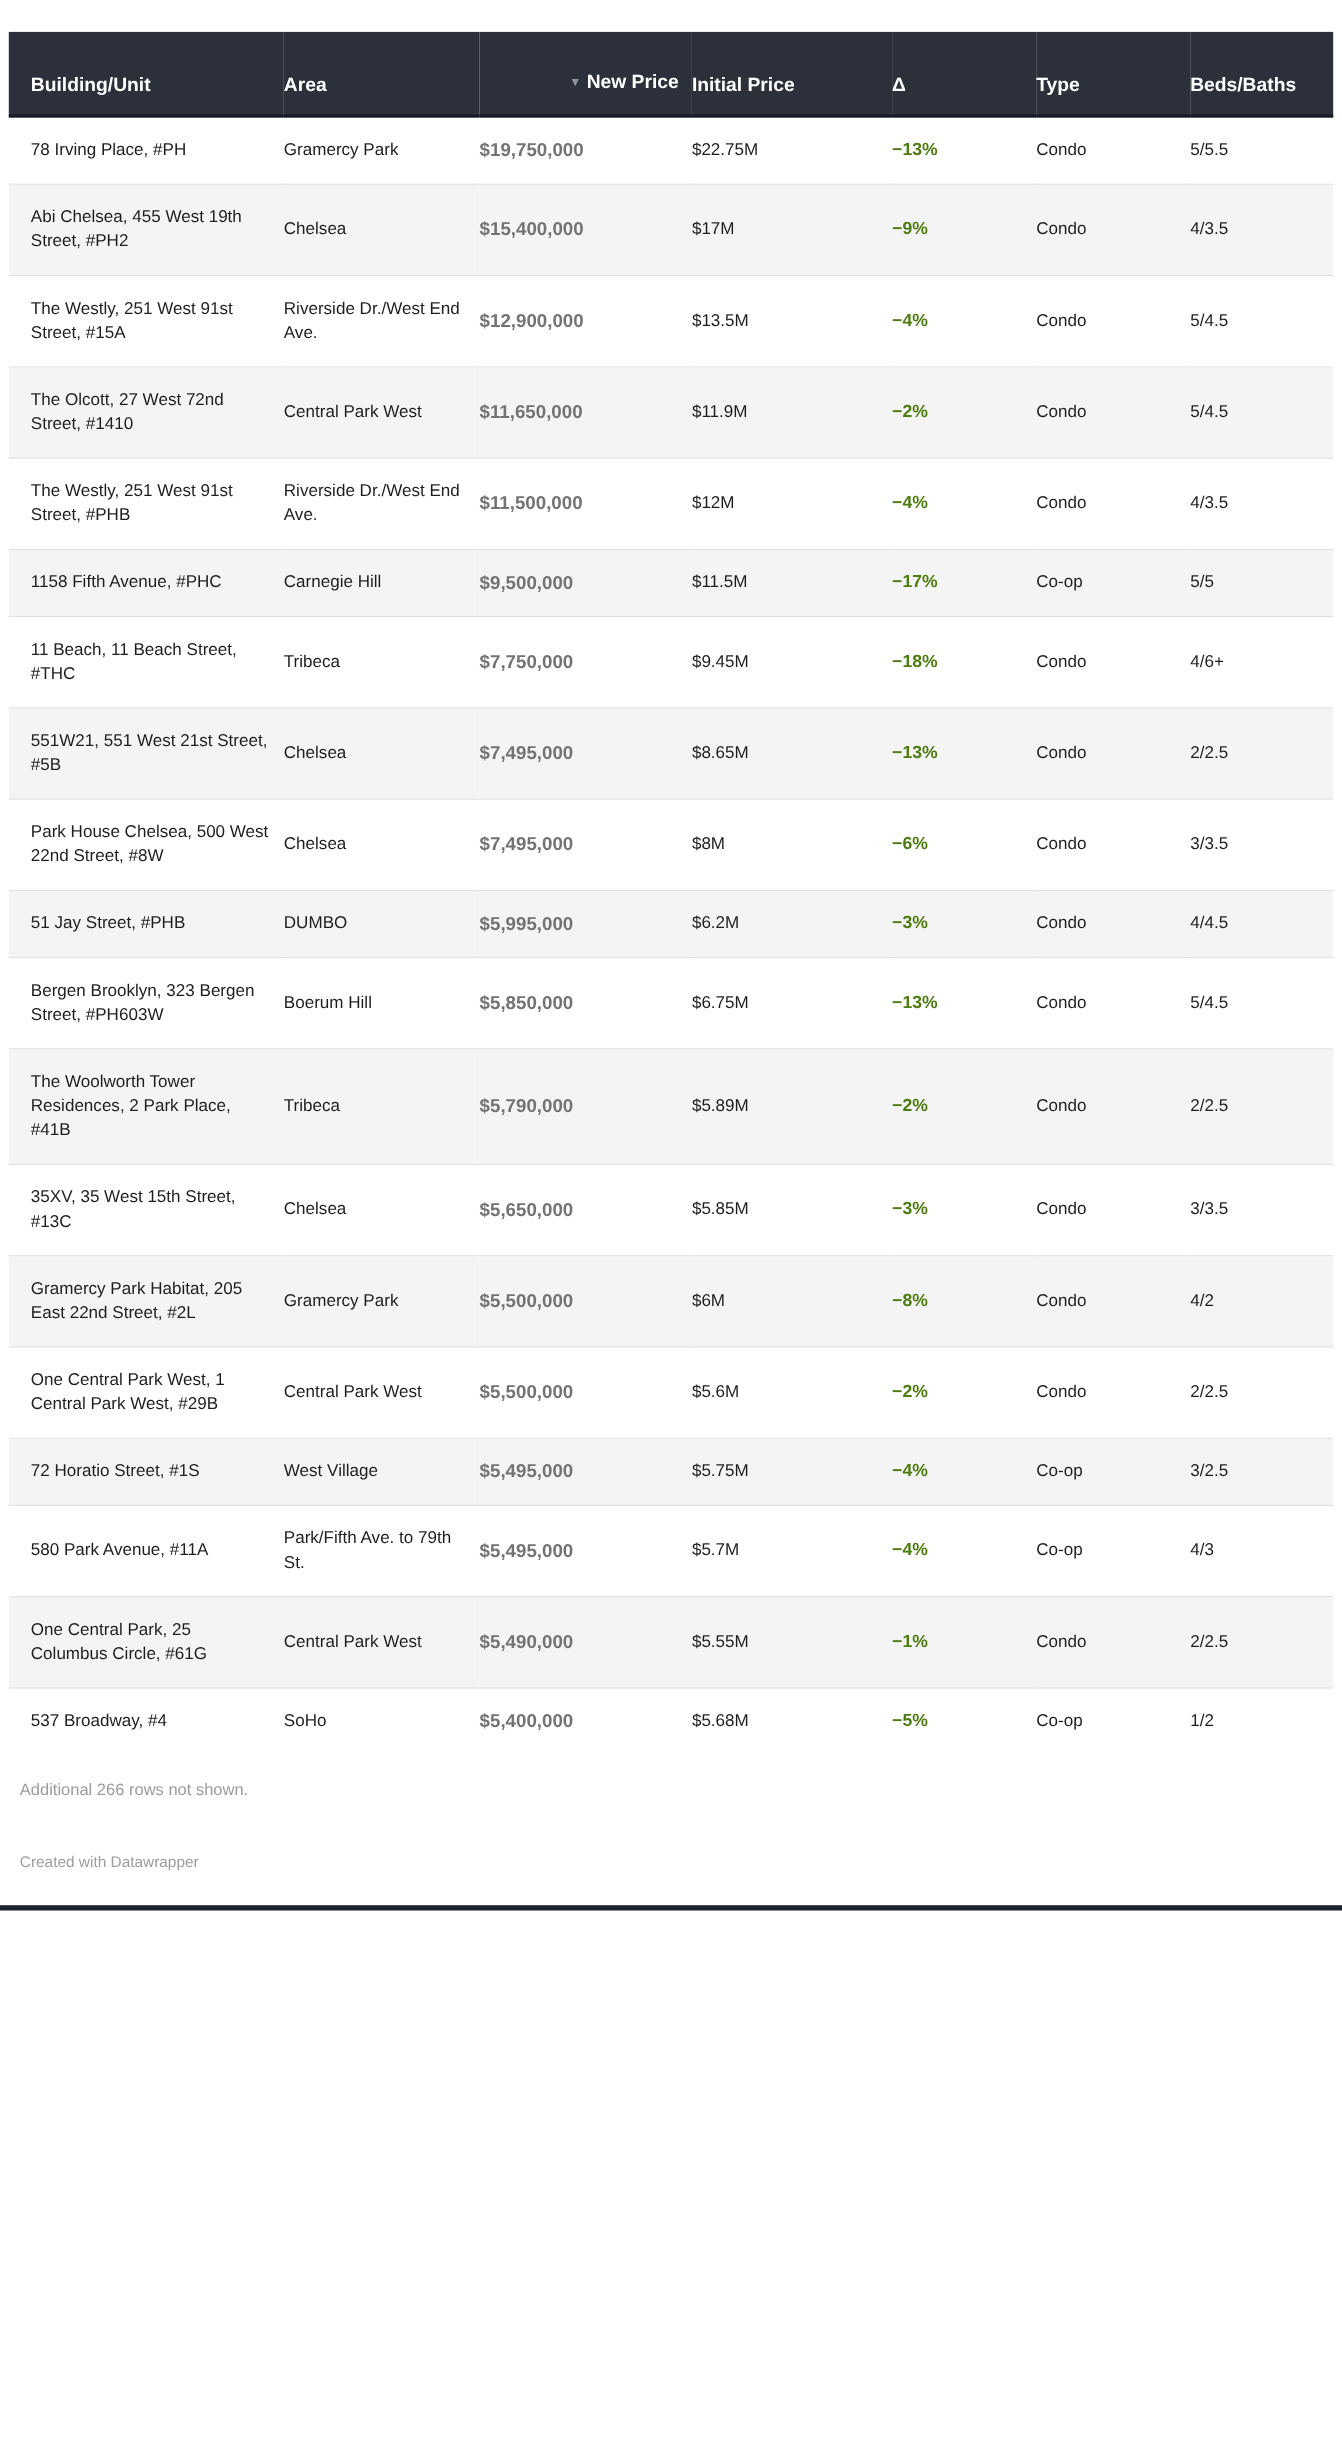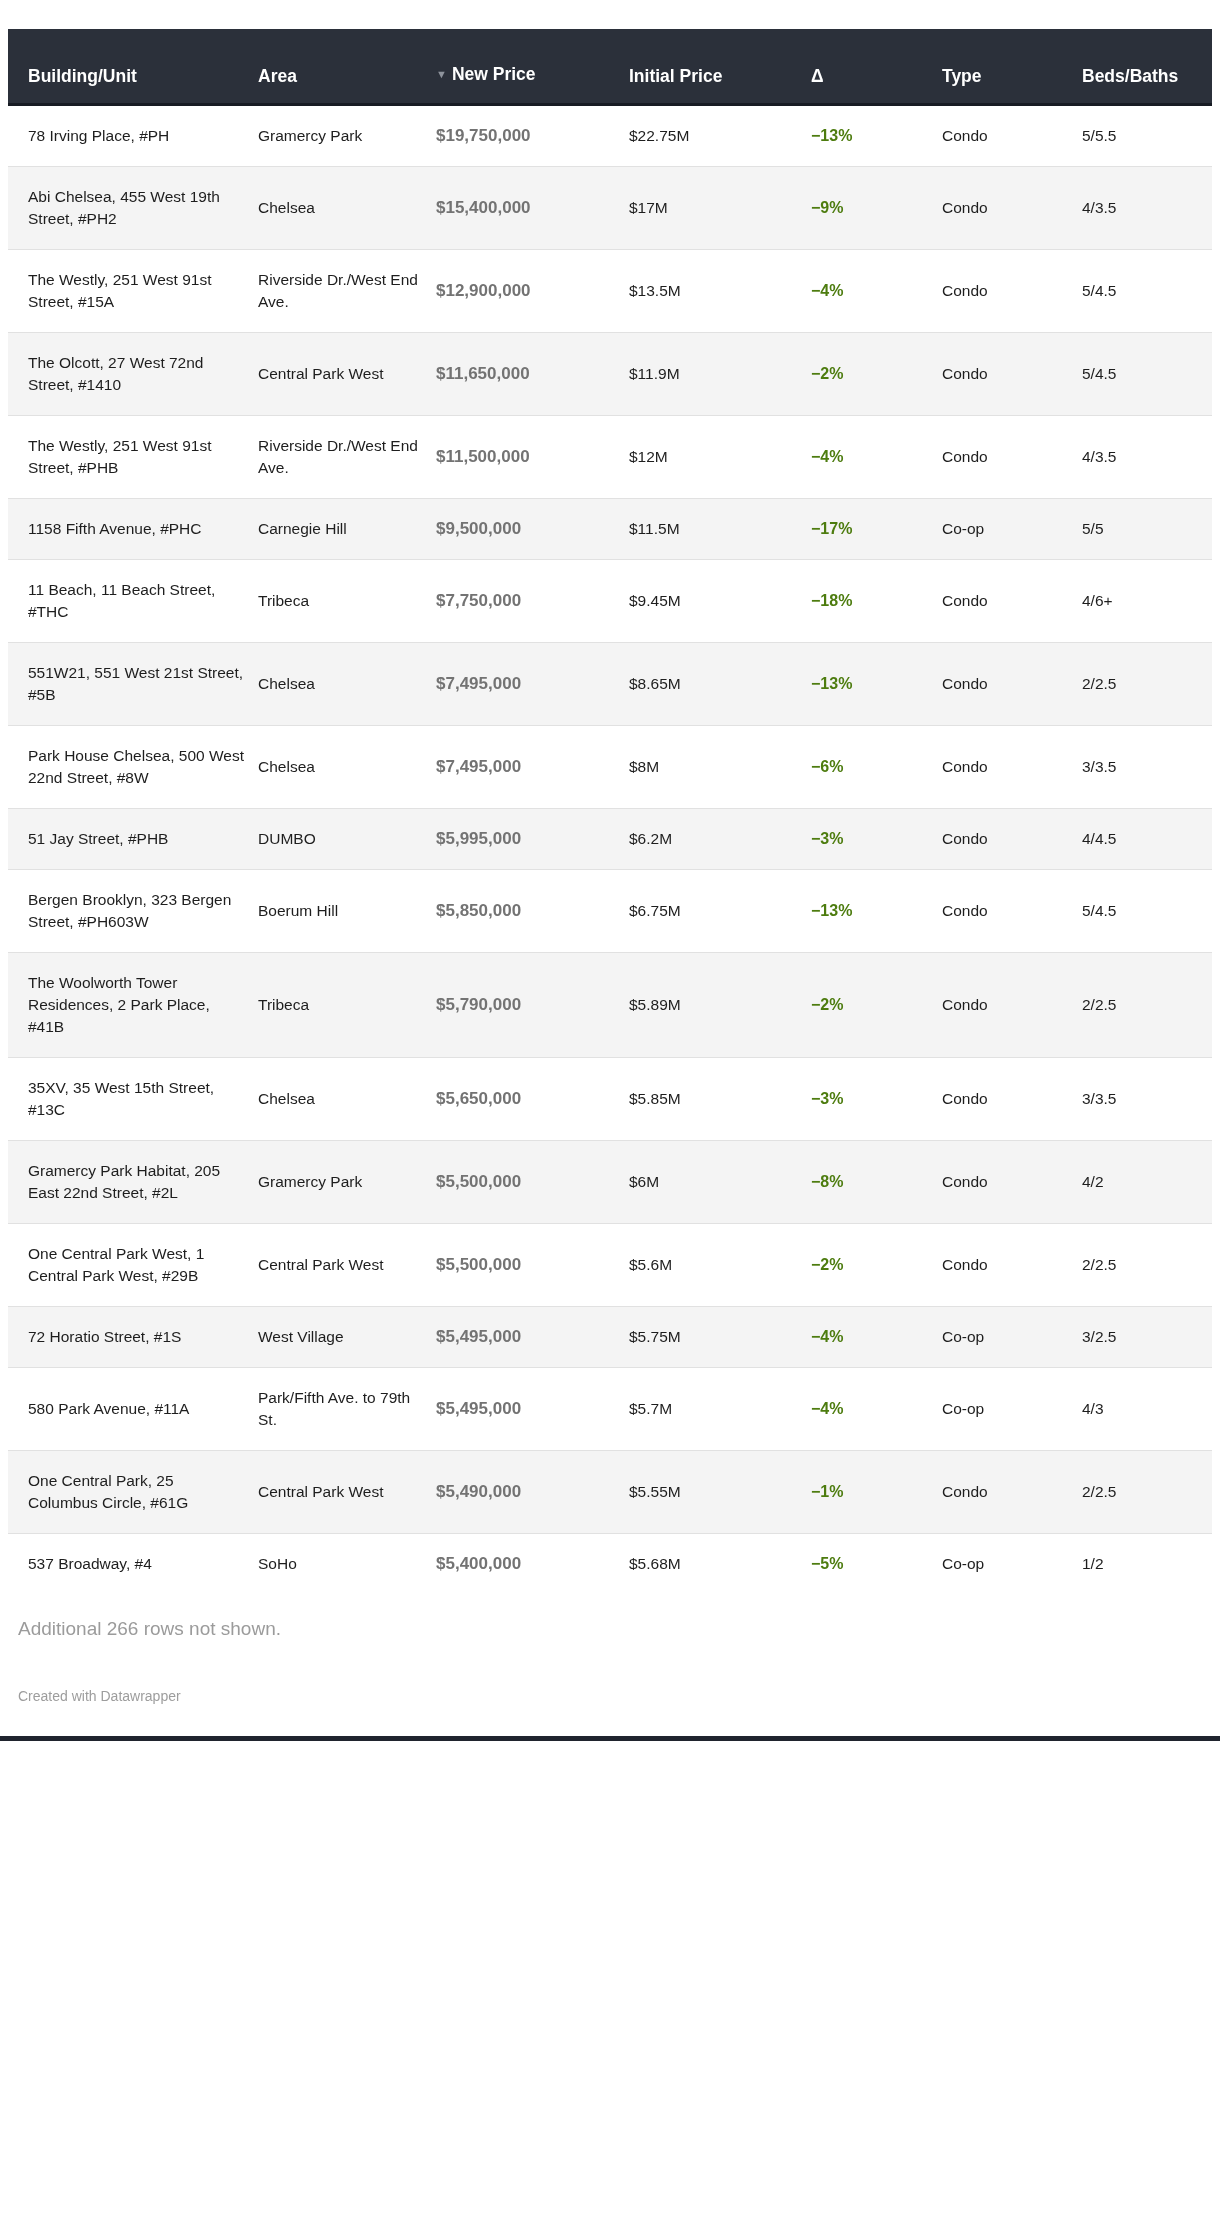--- a/index.html
+++ b/index.html
@@ -7,32 +7,32 @@
   .wrap{padding:29px 8px 0 8px;}
   table{width:100%;border-collapse:collapse;table-layout:fixed;}
   col.c1{width:250px}col.c2{width:178px}col.c3{width:193px}
   col.c4{width:182px}col.c5{width:131px}col.c6{width:140px}col.c7{width:130px}
   thead th{
     background:#2b303a;color:#ffffff;font-weight:bold;font-size:17.5px;line-height:23px;
     text-align:left;vertical-align:bottom;padding:34px 12px 15px 0;
     border-bottom:3px solid #171b23;cursor:pointer;
   }
   thead th:first-child{padding-left:20px;}
-  thead th.num{text-align:left;}
+  thead th.num{text-align:right;}
   .sort-arrow{color:#8e939c;font-size:11px;margin-right:5px;display:inline-block;transform:translateY(-2px);}
   tbody td{
     font-size:15.5px;line-height:22px;color:#1e1e1e;vertical-align:middle;
     padding:19px 12px 19px 0;word-wrap:break-word;
   }
   tbody td:first-child{padding-left:20px;}
   tbody tr:nth-child(even){background:#f4f4f4;}
   tbody tr + tr td{border-top:1px solid #e1e1e1;}
   td.price-new{font-size:17px;font-weight:bold;color:#737373;text-align:left;}
   td.delta{color:#4d7c0f;font-weight:bold;font-size:16px;}
-  .note{color:#9b9b9b;font-size:19px;margin:24px 0 0 10px;}
+  .note{color:#9b9b9b;font-size:15px;margin:24px 0 0 10px;}
   .attribution{color:#9d9d9d;font-size:14px;margin:48px 0 32px 10px;display:inline-block;}
   .bottom-bar{height:5px;background:#20242e;width:100%;}
 </style>
 </head>
 <body>
 
 <div class="wrap">
   <table>
     <colgroup>
       <col class="c1">

